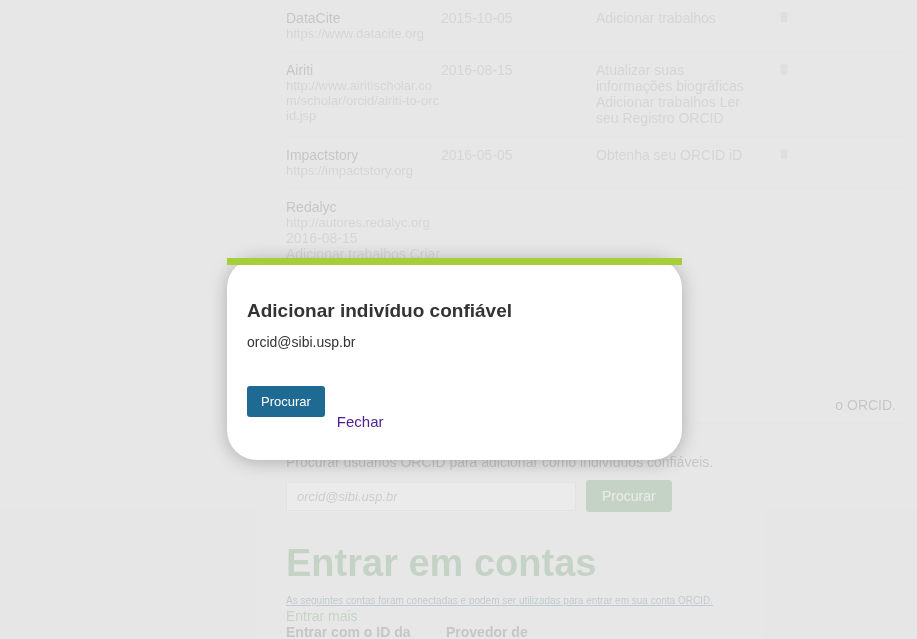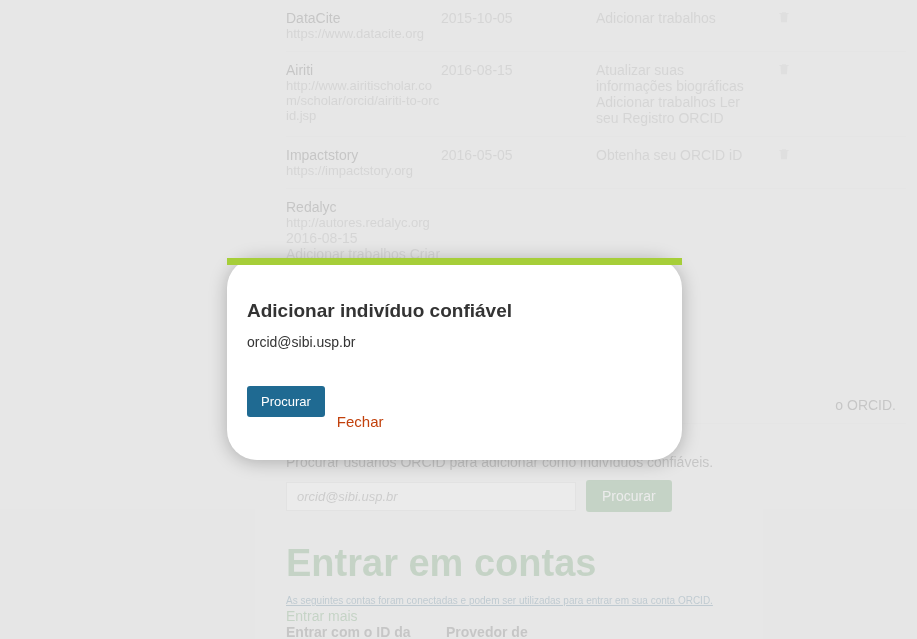--- a/index.html
+++ b/index.html
@@ -94,21 +94,21 @@
     .modal-actions { display: flex; align-items: center; gap: 12px; }
     .btn-add {
       background: #1f6a92;
       color: #fff;
       border: none;
       padding: 8px 14px;
       font-size: 13px;
       border-radius: 3px;
       cursor: pointer;
     }
-    .link-close { color: #c2410c; font-size: 15px; cursor: pointer; margin-top: 41px; }
+    .link-close { color: #4c1d95; font-size: 15px; cursor: pointer; margin-top: 41px; }
   </style>
 </head>
 <body>
 
 <div class="page">
 
   <div class="table-row">
     <div class="col-org">
       <div>DataCite</div>
       <div class="url">https://www.datacite.org</div>

